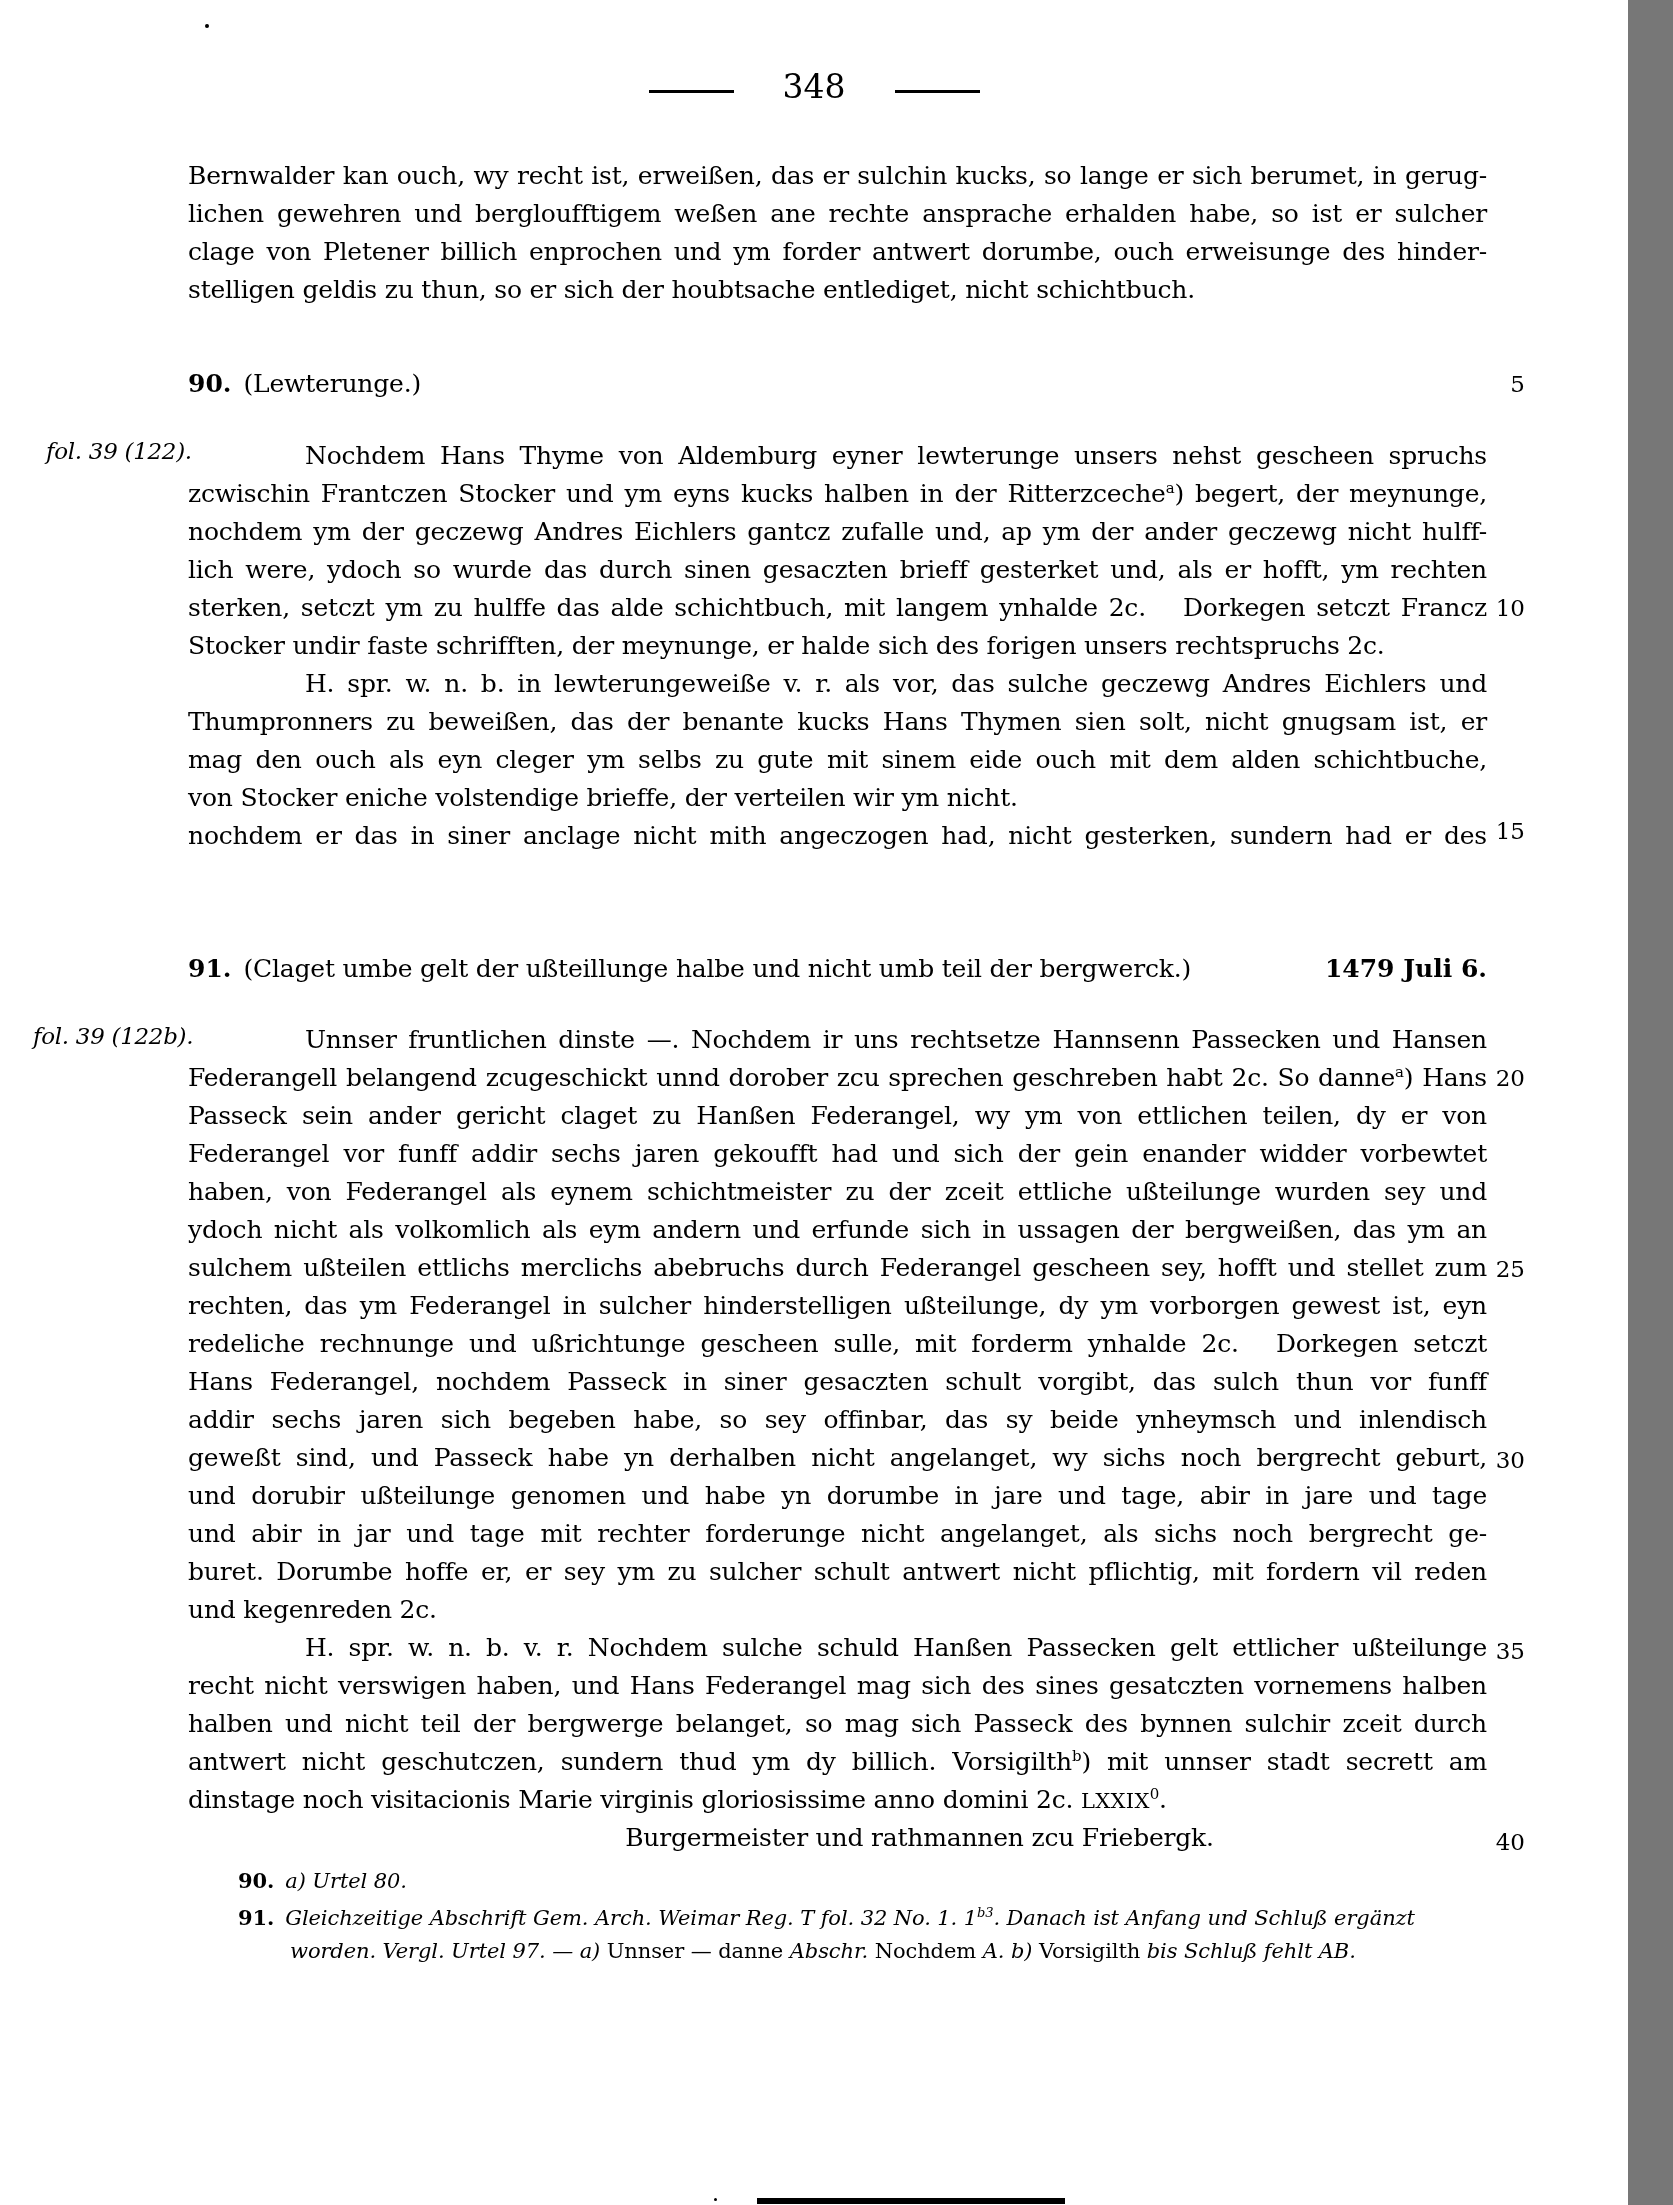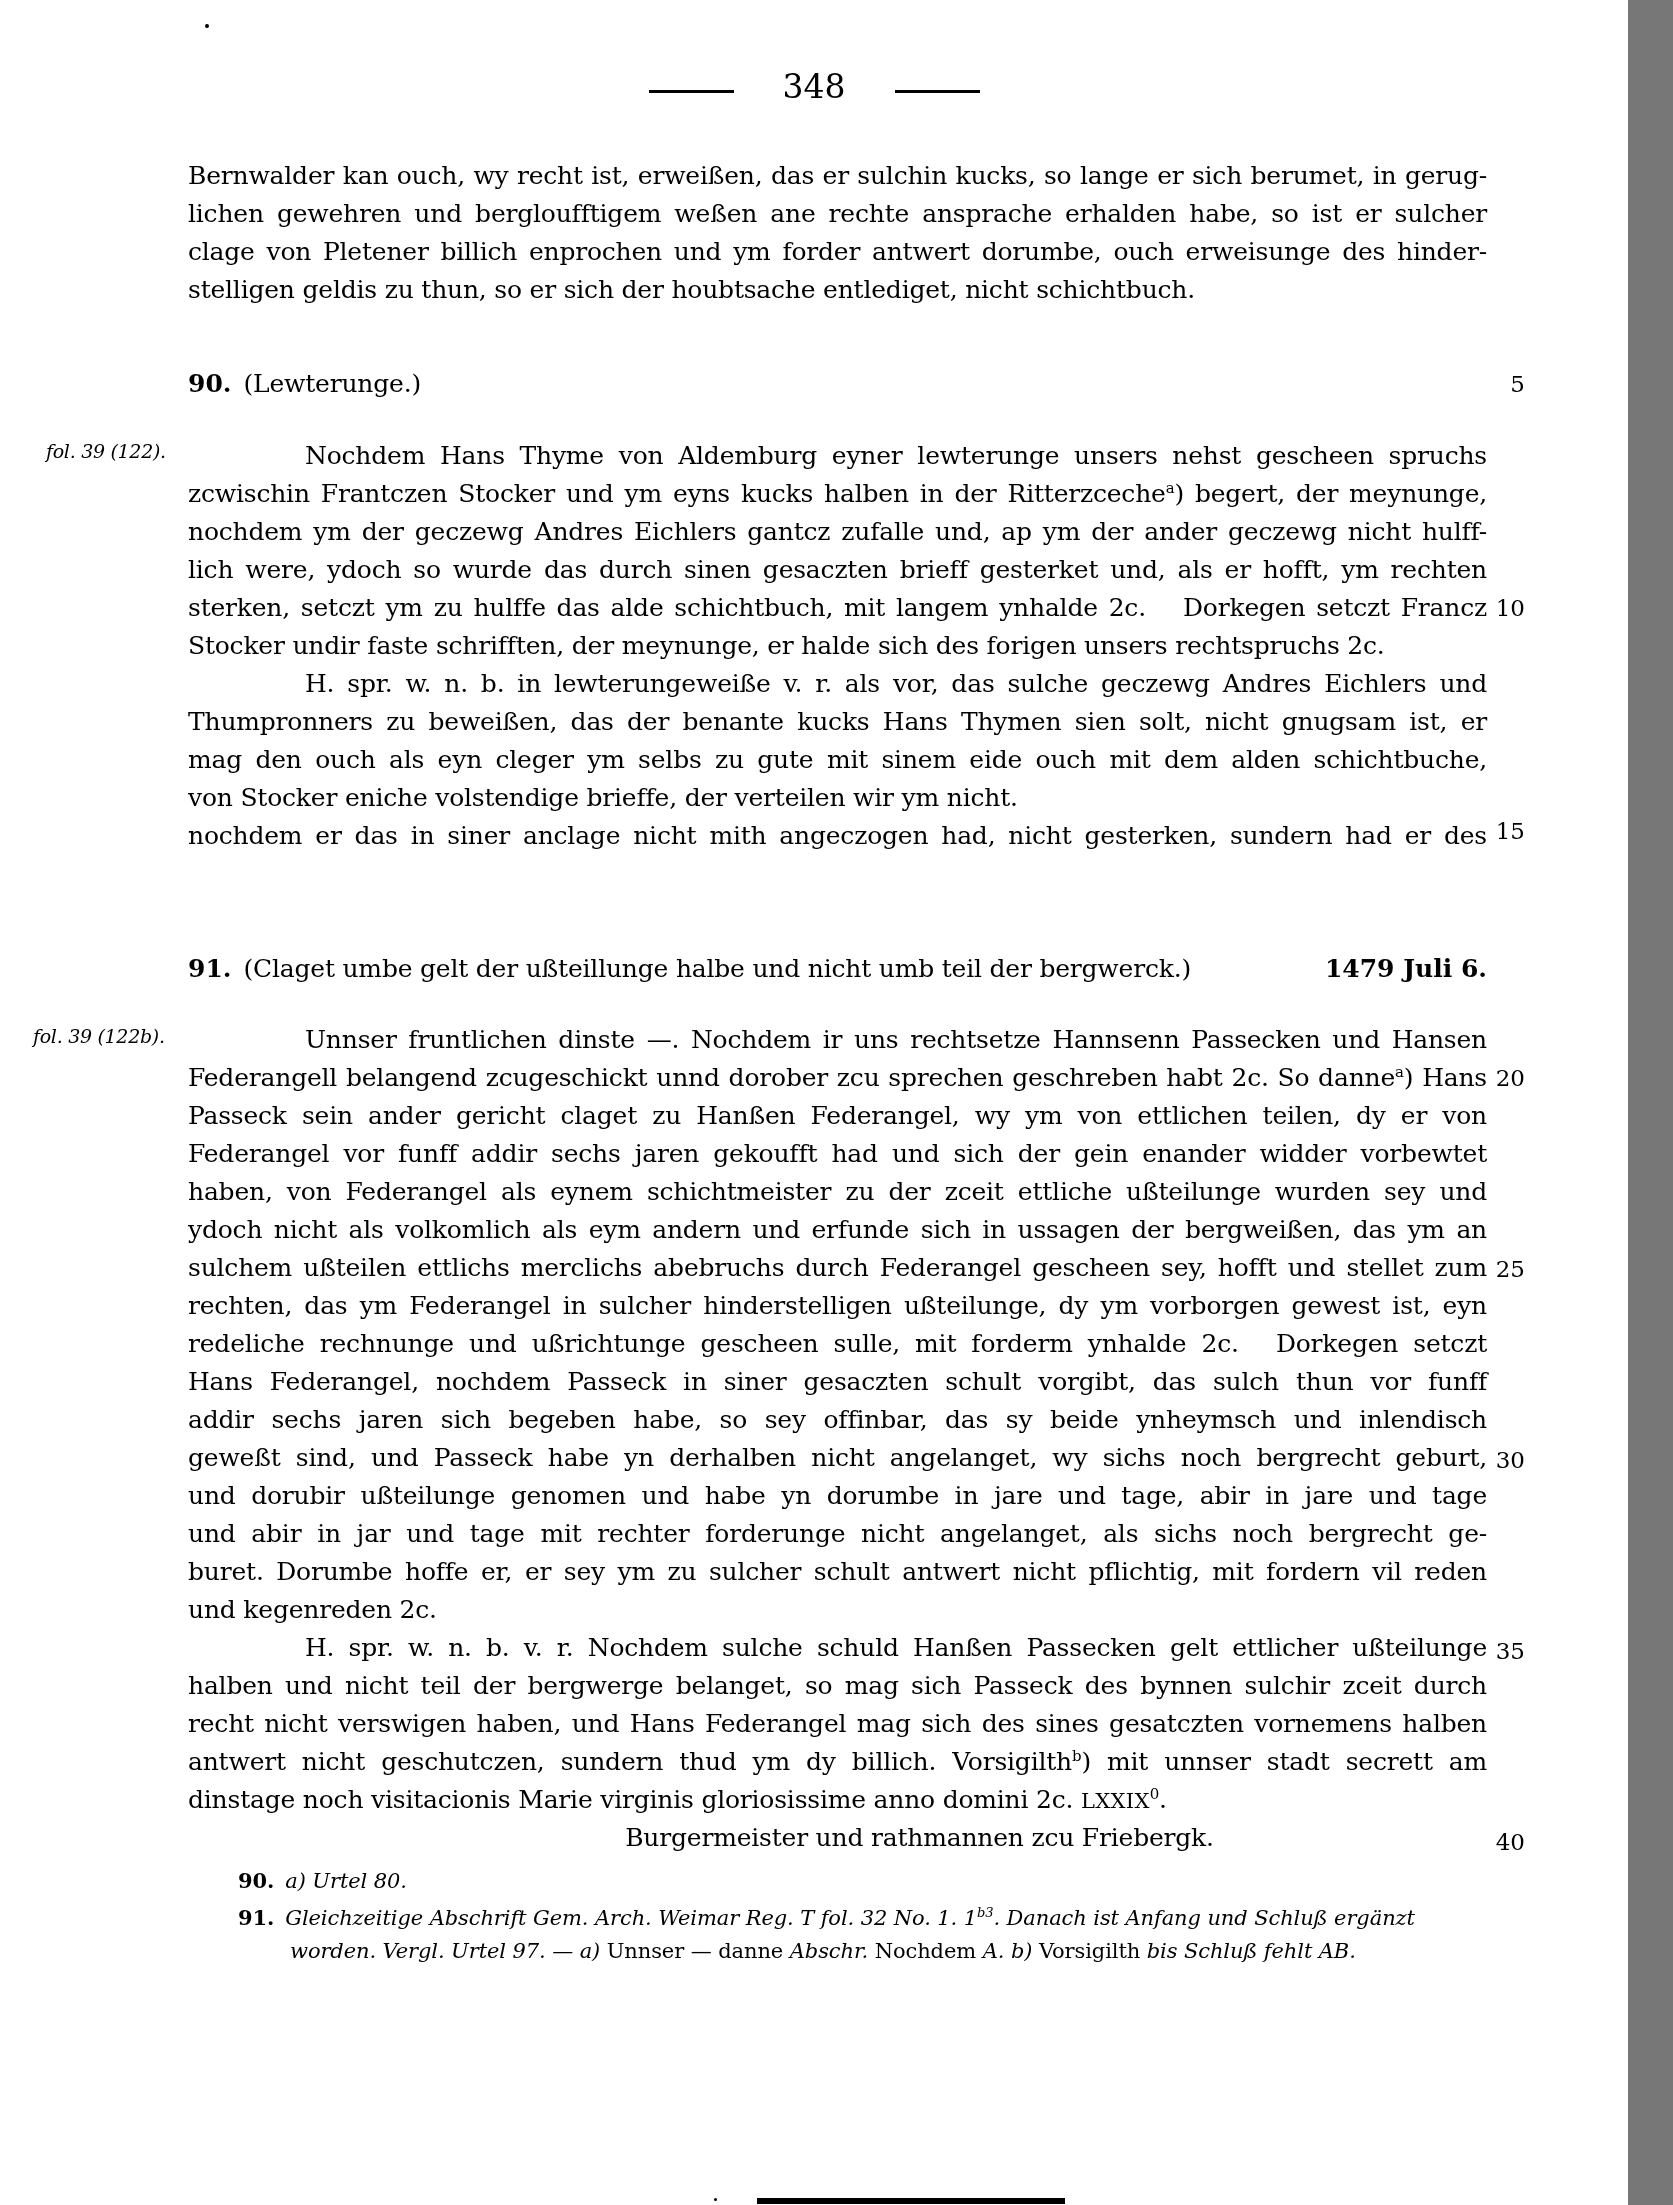--- a/index.html
+++ b/index.html
@@ -31,21 +31,21 @@
   
   .sec-heading{
     position:absolute;left:188px;width:1299px;height:38px;line-height:38px;
     font-size:25px;display:flex;align-items:baseline;
   }
   .sec-num{font-weight:bold;margin-right:12px;}
   .sec-title{letter-spacing:-0.2px;}
   .sec-date{margin-left:auto;font-weight:bold;}
   
   .margin-note{
-    position:absolute;font-style:italic;font-size:19px;line-height:27px;
+    position:absolute;font-style:italic;font-size:23px;line-height:27px;
     letter-spacing:-0.3px;
   }
   
   .lnum{
     position:absolute;left:1487px;width:38px;height:38px;line-height:38px;
     font-size:23px;text-align:right;
   }
   
   .footnotes{position:absolute;left:238px;top:1864px;width:1206px;}
   .footnote{
@@ -113,22 +113,22 @@
       <div class="line">rechten, das ym Federangel in sulcher hinderstelligen ußteilunge, dy ym vorborgen gewest ist, eyn</div>
       <div class="line">redeliche rechnunge und ußrichtunge gescheen sulle, mit forderm ynhalde 2c.  Dorkegen setczt</div>
       <div class="line">Hans Federangel, nochdem Passeck in siner gesaczten schult vorgibt, das sulch thun vor funff</div>
       <div class="line">addir sechs jaren sich begeben habe, so sey offinbar, das sy beide ynheymsch und inlendisch</div>
       <div class="line">geweßt sind, und Passeck habe yn derhalben nicht angelanget, wy sichs noch bergrecht geburt,</div>
       <div class="line">und dorubir ußteilunge genomen und habe yn dorumbe in jare und tage, abir in jare und tage</div>
       <div class="line">und abir in jar und tage mit rechter forderunge nicht angelanget, als sichs noch bergrecht ge-</div>
       <div class="line">buret.  Dorumbe hoffe er, er sey ym zu sulcher schult antwert nicht pflichtig, mit fordern vil reden</div>
       <div class="line noj">und kegenreden 2c.</div>
       <div class="line ind">H. spr. w. n. b. v. r.  Nochdem sulche schuld Hanßen Passecken gelt ettlicher ußteilunge</div>
+      <div class="line">recht nicht verswigen haben, und Hans Federangel mag sich des sines gesatczten vornemens halben</div>
       <div class="line">halben und nicht teil der bergwerge belanget, so mag sich Passeck des bynnen sulchir zceit durch</div>
-      <div class="line">recht nicht verswigen haben, und Hans Federangel mag sich des sines gesatczten vornemens halben</div>
       <div class="line">antwert nicht geschutczen, sundern thud ym dy billich.  Vorsigilth<span class="sup">b</span>) mit unnser stadt secrett am</div>
       <div class="line noj">dinstage noch visitacionis Marie virginis gloriosissime anno domini 2c. <span class="sc">LXXIX</span><span class="sup">0</span>.</div>
       <div class="line noj sig">Burgermeister und rathmannen zcu Friebergk.</div>
     </div>
 
   <div>
       <div class="lnum" style="top: 365px;">5</div>
       <div class="lnum" style="top: 589px;">10</div>
       <div class="lnum" style="top: 780px; margin-top: 32px;">15</div>
       <div class="lnum" style="top: 1059px;">20</div>

